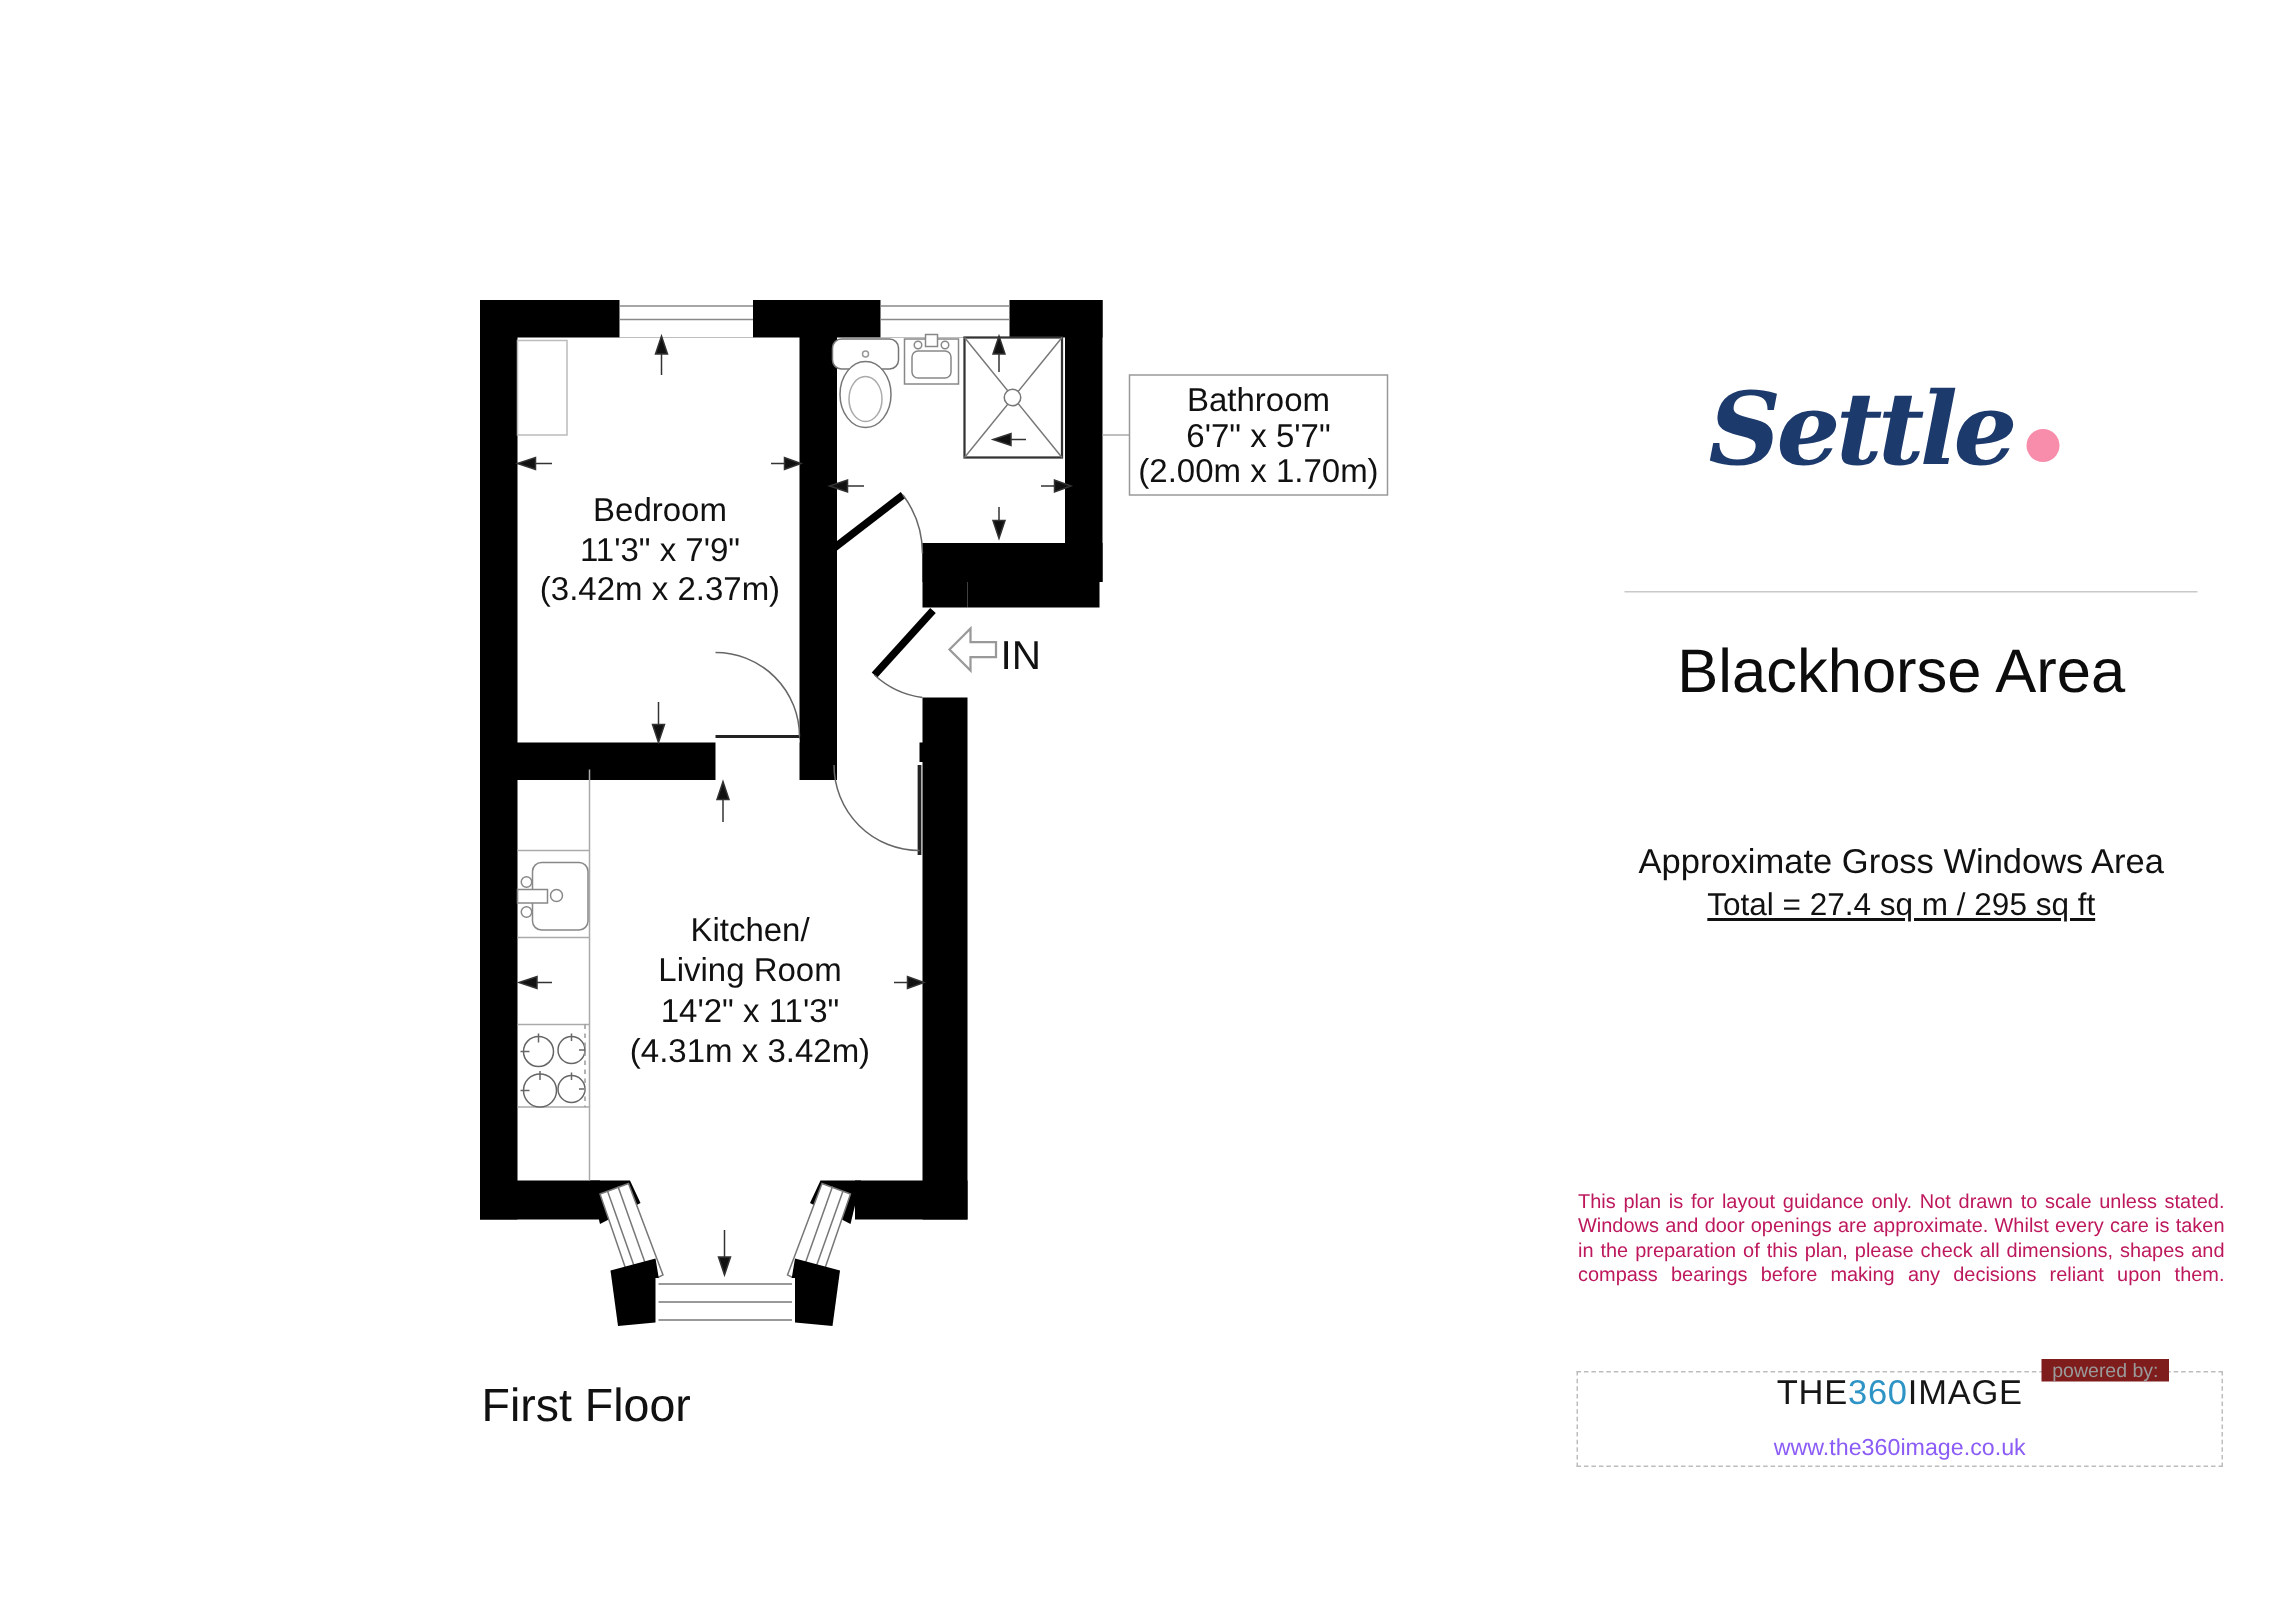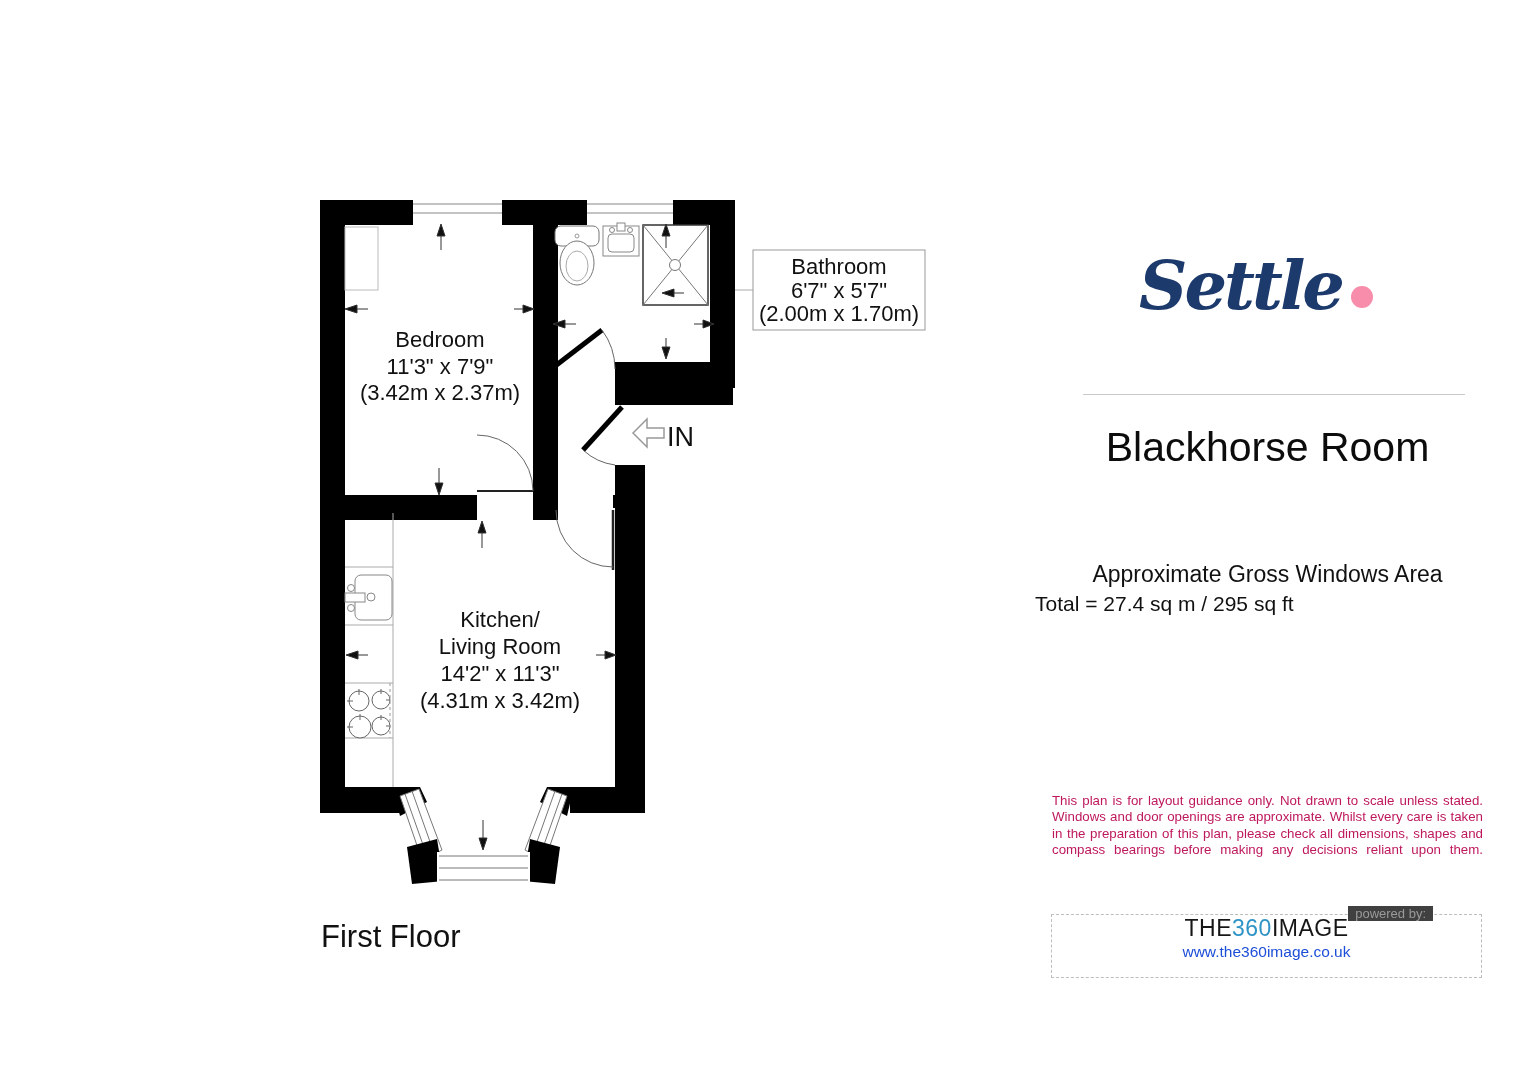--- a/index.html
+++ b/index.html
@@ -10,30 +10,30 @@
   .plan-text{font-family:"Liberation Sans",sans-serif;fill:#111;}
   
   .logo-wrap{position:absolute;left:1139px;top:252px;width:240px;height:90px;text-align:left;}
   .logo-text{font-family:"DejaVu Serif",serif;font-style:italic;font-weight:700;
              font-size:67px;color:#1d3a6d;letter-spacing:-3px;line-height:1;}
   .logo-dot{position:absolute;left:1351px;top:286px;width:22px;height:22px;border-radius:50%;background:#f78daa;}
   .rule{position:absolute;left:1083px;top:394px;width:382px;height:0;border-top:1px solid #c9c9c9;}
   .prop-title{position:absolute;left:1035px;top:424px;width:465px;text-align:center;
               font-size:41px;color:#0c0c0c;}
   .area-heading{position:absolute;left:1035px;top:561px;width:465px;text-align:center;font-size:23px;}
-  .area-total{position:absolute;left:1035px;top:592px;width:465px;font-size:21px;}
+  .area-total{position:absolute;left:1035px;top:592px;width:465px;text-align:center;font-size:21px;text-decoration:underline;}
   .disclaimer{position:absolute;left:1052px;top:793px;width:431px;font-size:13.3px;line-height:16.4px;
               color:#be185d;text-align:justify;text-align-last:justify;}
   .powered-box{position:absolute;left:1051px;top:914px;width:431px;height:64px;
                border:1px dashed #bdbdbd;box-sizing:border-box;text-align:center;}
-  .powered-label{position:absolute;top:-9px;right:48px;background:#404040;padding:0 7px;
+  .powered-label{position:absolute;top:-9px;right:35px;background:#7f1d1d;padding:0 7px;
                  color:#9a9a9a;font-size:13px;}
   .vendor{font-size:23px;letter-spacing:0.5px;color:#161616;}
   .vendor-360{color:#2e93c5;}
-  .vendor-url{font-size:15.5px;color:#1d4ed8;margin-top:1px;text-align:center;}
+  .vendor-url{font-size:15.5px;color:#8b5cf6;margin-top:15px;text-align:center;}
 </style>
 </head>
 <body>
 
 <svg id="plan-svg" width="660" height="790" viewBox="0 0 660 790">
 
   <g fill="#000">
     <rect x="20" y="10" width="415" height="25"></rect>
     <rect x="20" y="10" width="25" height="613"></rect>
     <rect x="233" y="10" width="25" height="320"></rect>
@@ -216,21 +216,21 @@
   <text class="plan-text" x="21" y="757" font-size="31">First Floor</text>
 </svg>
 
 <div class="logo-wrap">
   <span class="logo-text">Settle</span>
 </div>
 <div class="logo-dot"></div>
 
 <div class="rule"></div>
 
-<div class="prop-title">Blackhorse Room</div>
+<div class="prop-title">Blackhorse Area</div>
 
 <div class="area-heading">Approximate Gross Windows Area</div>
 <div class="area-total">Total = 27.4 sq m / 295 sq ft</div>
 
 <div class="disclaimer">This plan is for layout guidance only. Not drawn to scale unless stated. Windows and door openings are approximate. Whilst every care is taken in the preparation of this plan, please check all dimensions, shapes and compass bearings before making any decisions reliant upon them.</div>
 
 <div class="powered-box">
   <span class="powered-label">powered by:</span>
   <div class="vendor">
     <span>THE</span><span class="vendor-360">360</span><span>IMAGE</span>

